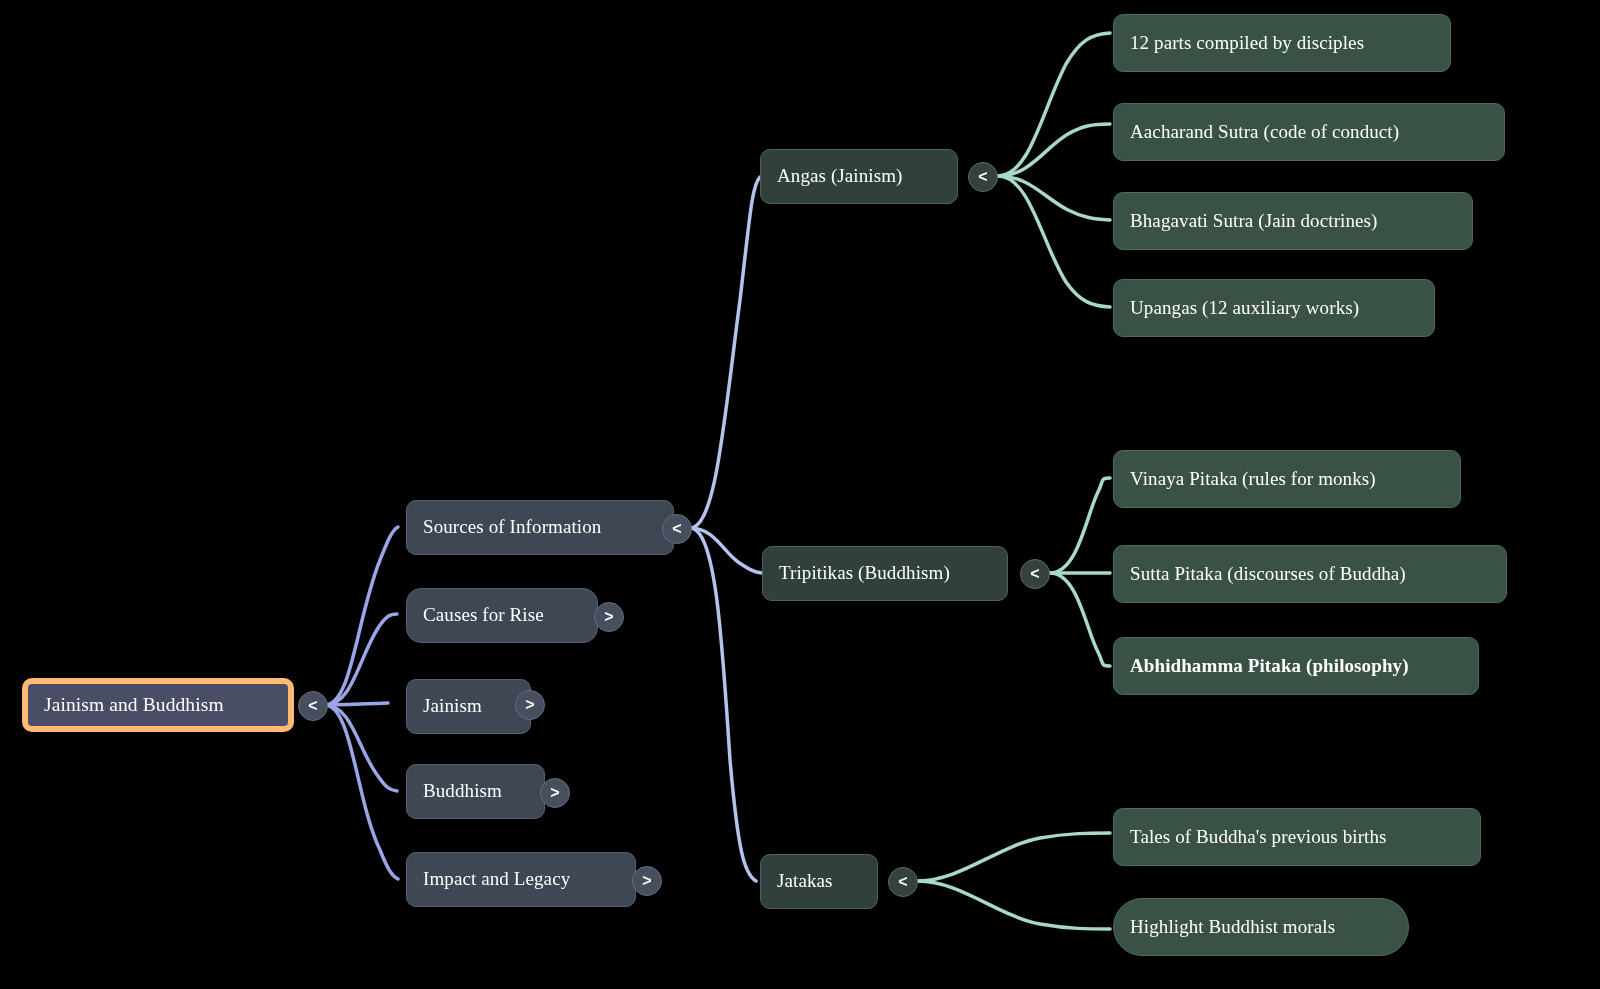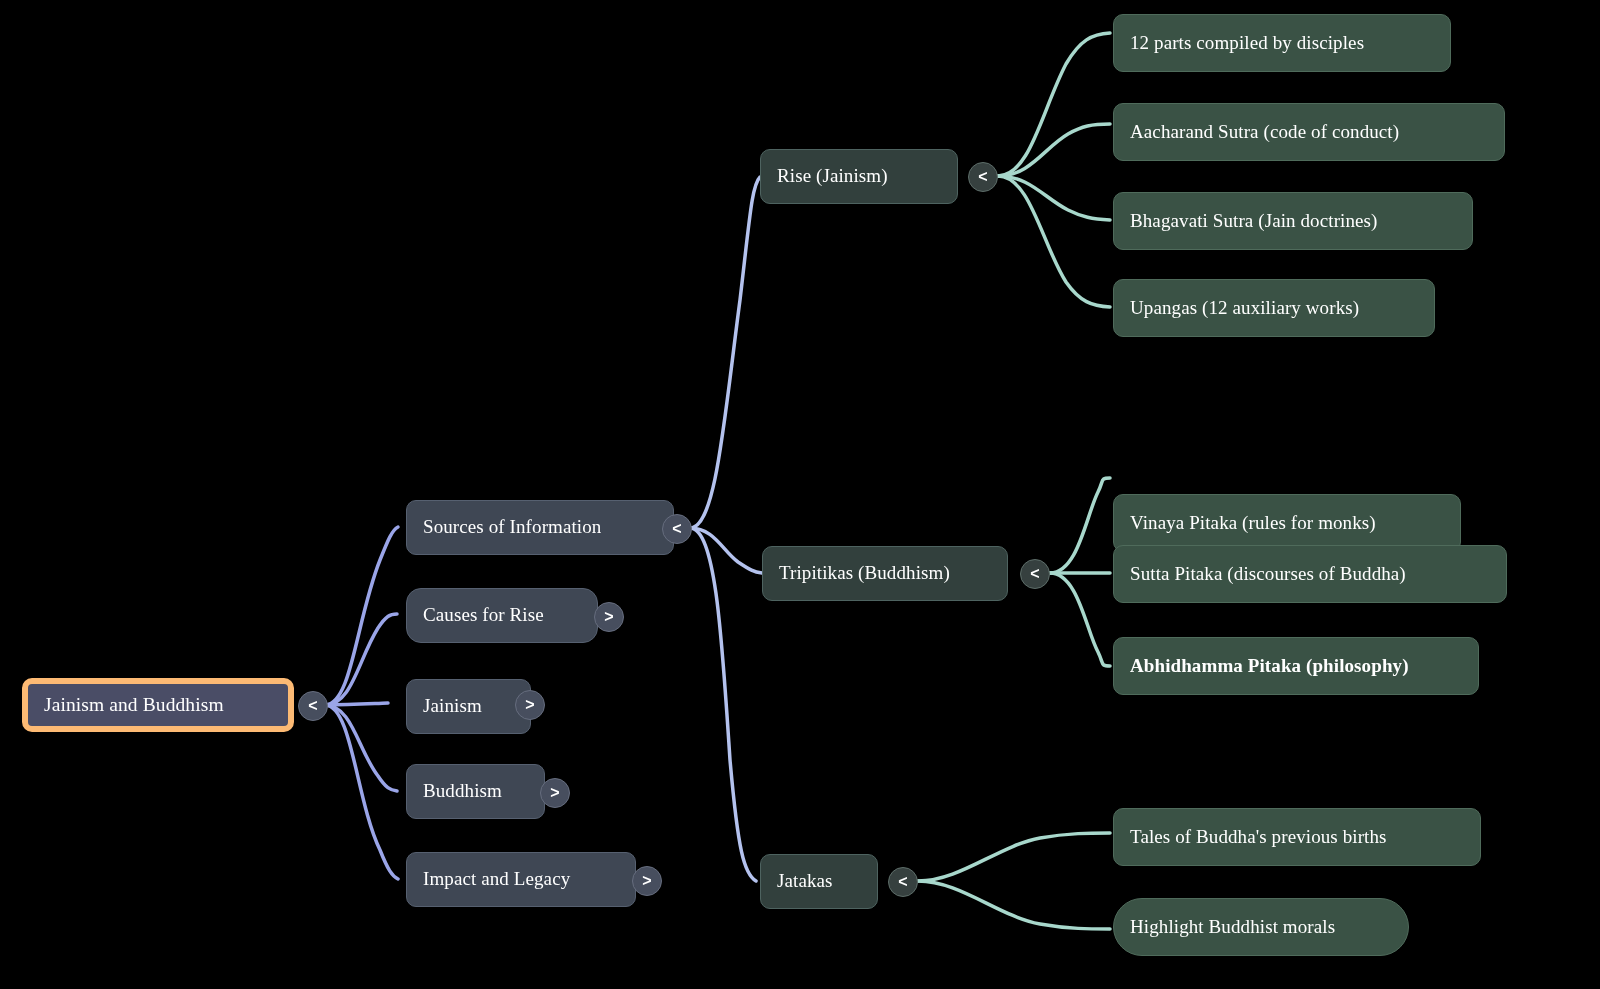--- a/index.html
+++ b/index.html
@@ -134,21 +134,21 @@
     <span>Buddhism</span>
   </div>
   <div class="toggle" style="left:540px; top:778px;">&gt;</div>
 
   <div class="node node-l1" style="left:390px; top:852px; width:230px; height:55px;">
     <span>Impact and Legacy</span>
   </div>
   <div class="toggle" style="left:632px; top:866px;">&gt;</div>
 
   <div class="node node-l2" style="left:760px; top:149px; width:198px; height:55px;">
-    <span>Rise (Jainism)</span>
+    <span>Angas (Jainism)</span>
   </div>
   <div class="toggle toggle-l2" style="left:968px; top:162px;">&lt;</div>
 
   <div class="node node-l2" style="left:762px; top:546px; width:246px; height:55px;">
     <span>Tripitikas (Buddhism)</span>
   </div>
   <div class="toggle toggle-l2" style="left:1020px; top:559px;">&lt;</div>
 
   <div class="node node-l2" style="left:760px; top:854px; width:118px; height:55px;">
     <span>Jatakas</span>
@@ -161,21 +161,21 @@
   <div class="node node-leaf" style="left:1113px; top:103px; width:392px; height:58px;">
     <span>Aacharand Sutra (code of conduct)</span>
   </div>
   <div class="node node-leaf" style="left:1113px; top:192px; width:360px; height:58px;">
     <span>Bhagavati Sutra (Jain doctrines)</span>
   </div>
   <div class="node node-leaf" style="left:1113px; top:279px; width:322px; height:58px;">
     <span>Upangas (12 auxiliary works)</span>
   </div>
 
-  <div class="node node-leaf" style="left:1113px; top:450px; width:348px; height:58px;margin-top:44px;">
+  <div class="node node-leaf" style="left:1113px; top:450px; width:348px; height:58px;">
     <span>Vinaya Pitaka (rules for monks)</span>
   </div>
   <div class="node node-leaf" style="left:1113px; top:545px; width:394px; height:58px;">
     <span>Sutta Pitaka (discourses of Buddha)</span>
   </div>
   <div class="node node-leaf" style="left:1113px; top:637px; width:366px; height:58px;font-weight:bold;">
     <span>Abhidhamma Pitaka (philosophy)</span>
   </div>
 
   <div class="node node-leaf" style="left:1113px; top:808px; width:368px; height:58px;">

